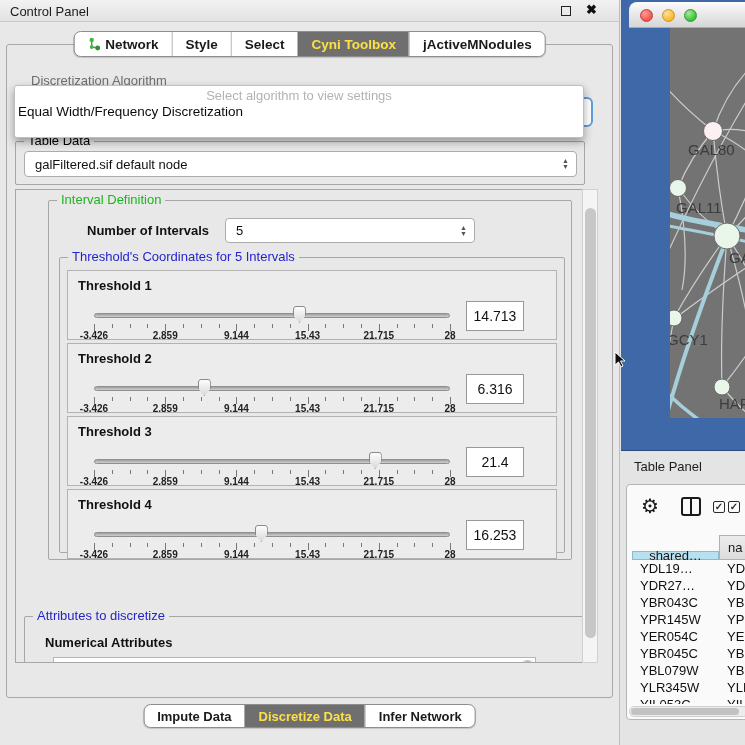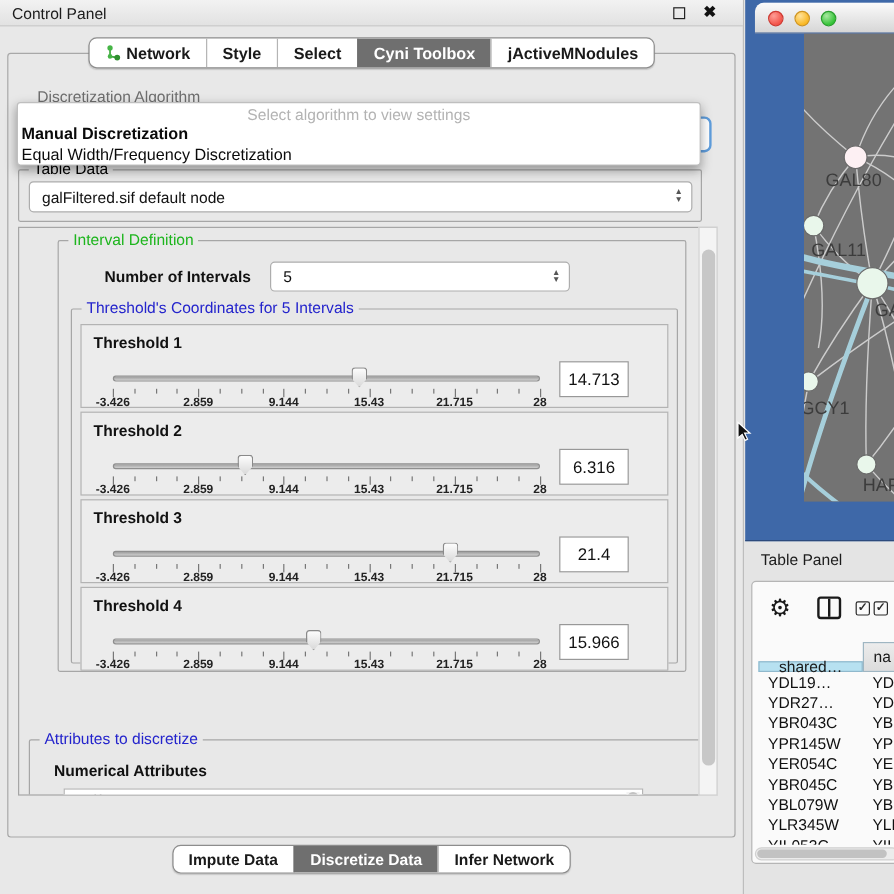--- a/index.html
+++ b/index.html
@@ -17,21 +17,21 @@
     border:1.6px solid #222; background:transparent; }
   .close-icon { position:absolute; right:22px; top:2px; font-size:13px; font-weight:bold; color:#111; }
 
   
   .seg-bar { position:absolute; left:50%; transform:translateX(-50%);
     display:inline-flex; background:#fff; border:1px solid #8d8d8d; border-radius:7px;
     overflow:hidden; height:26px; z-index:20; box-shadow:0 1px 1px rgba(0,0,0,.15); }
   .seg { display:flex; align-items:center; gap:5px; padding:0 13px; font-size:13.5px;
     font-weight:bold; color:#1a1a1a; border-left:1px solid #b4b4b4; white-space:nowrap; }
   .seg:first-child { border-left:none; }
-  .seg.selected { background:#6f6f6f; color:#ffffff; border-left-color:#6f6f6f; }
+  .seg.selected { background:#6f6f6f; color:#fde047; border-left-color:#6f6f6f; }
   #top-tabbar { top:31px; }
   #bottom-tabbar { top:704px; height:24px; }
   #bottom-tabbar .seg { font-size:13px; }
 
   #main-panel { position:absolute; left:6px; top:44px; width:607px; height:654px;
     border:1.5px solid #a8a8a8; border-radius:3px; background:#e8e8e8; }
 
   .flabel { position:absolute; top:-8px; left:8px; background:#e8e8e8; padding:0 4px;
     font-size:13px; color:#000000; line-height:14px; }
   .flabel.green { color:#1db51d; }
@@ -175,21 +175,20 @@
         </div>
       </nav>
 
     <div id="main-panel">
 
       <span id="algo-label">Discretization Algorithm</span>
       <div id="algo-focus-ring"></div>
 
       <div id="algo-popup">
         <div id="algo-prompt">Select algorithm to view settings</div>
-      <div class="algo-option bold">Manual Discretization</div>
           <div class="algo-option">Equal Width/Frequency Discretization</div>
         </div>
 
       <div class="fieldset" id="tabledata-fieldset">
         <span class="flabel">Table Data</span>
         <div class="combo" id="tabledata-combo">
           <span>galFiltered.sif default node</span>
           <span class="stepper">▲<br>▼</span>
         </div>
       </div>
@@ -339,21 +338,21 @@
                   <div class="tick minor" style="left: 338.2px;"></div>
                   <div class="tick major" style="left: 356px;"></div>
                   <div class="ticklabel" style="left: 0px;">-3.426</div>
                   <div class="ticklabel" style="left: 71.2px;">2.859</div>
                   <div class="ticklabel" style="left: 142.4px;">9.144</div>
                   <div class="ticklabel" style="left: 213.6px;">15.43</div>
                   <div class="ticklabel" style="left: 284.8px;">21.715</div>
                   <div class="ticklabel" style="left: 356px;">28</div>
                   <div class="thumb" style="left: 160.818px;"></div>
                 </div>
-                <div class="valuebox">15.966</div>
+                <div class="valuebox">16.253</div>
               </div>
             </div>
         </div>
 
         <div class="fieldset" id="attrs-fieldset">
           <span class="flabel blue">Attributes to discretize</span>
           <span id="attrs-list-label">Numerical Attributes</span>
           <div id="attrs-listbox">
             <div id="attrs-scrollbar">
               <div id="attrs-thumb"></div>

